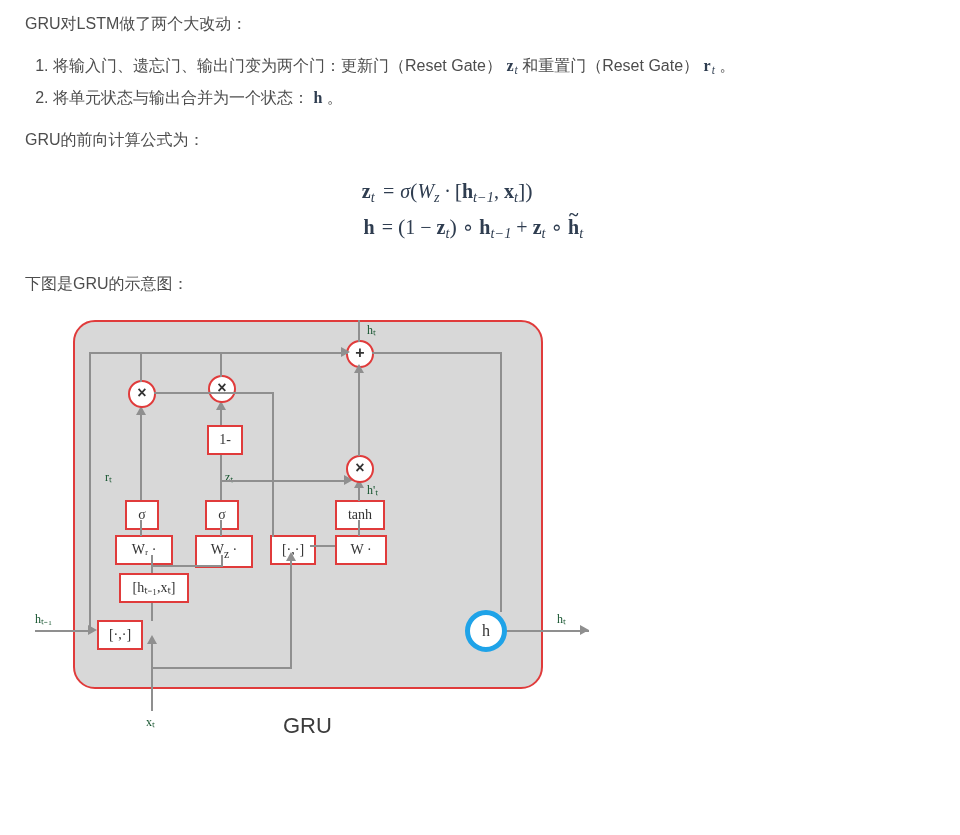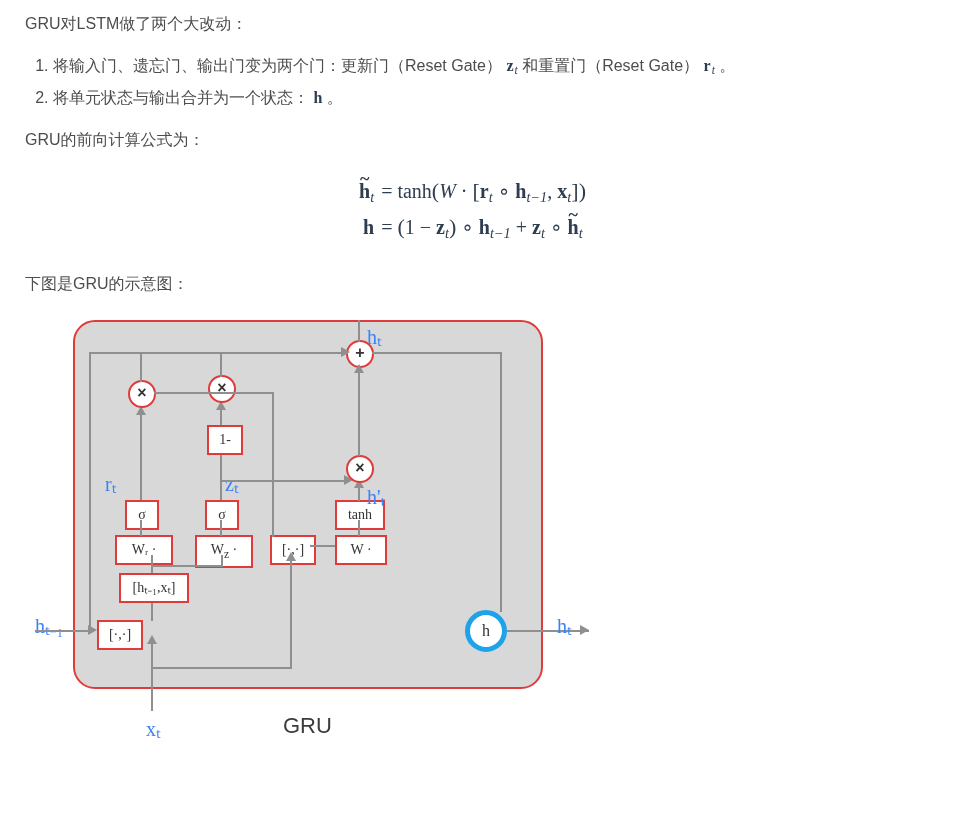--- a/index.html
+++ b/index.html
@@ -127,22 +127,22 @@
     border-radius: 50%;
     text-align: center;
     line-height: 32px;
     font-size: 16px;
     color: #333;
     font-family: "Times New Roman", serif;
   }
   .diagram .lbl {
     position: absolute;
     font-family: "Times New Roman", Arial, serif;
-    font-size: 20px;
-    color: #3b82f6;
+    font-size: 12px;
+    color: #14532d;
     white-space: nowrap;
   }
   .diagram .title {
     position: absolute;
     font-family: Arial, sans-serif;
     font-size: 22px;
     color: #3c3c3c;
   }
 </style>
 </head>
@@ -162,23 +162,23 @@
     <span>将单元状态与输出合并为一个状态：</span>
     <span class="mathvar">h</span>
     <span>。</span>
   </li>
 </ol>
 
 <p>GRU的前向计算公式为：</p>
 
 <div class="equation-block">
   <div class="eq-row">
-    <span class="eq-l"><span class="tilde b">h</span><span class="sub">t</span>&nbsp;</span>
+    <span class="eq-l"><span class="b">z</span><span class="sub">t</span>&nbsp;</span>
     <span class="eq-r">
-      = tanh<span class="lbr">(</span><span class="it">W</span> · <span class="lbr">[</span><span class="b">r</span><span class="sub">t</span> ∘ <span class="b">h</span><span class="sub">t−1</span>, <span class="b">x</span><span class="sub">t</span><span class="rbr">]</span><span class="rbr">)</span>
+      <span class="it">= σ</span><span class="lbr">(</span><span class="it">W</span><span class="sub">z</span><span class="it"> · </span><span class="lbr">[</span><span class="b">h</span><span class="sub">t−1</span>, <span class="b">x</span><span class="sub">t</span><span class="rbr">]</span><span class="rbr">)</span>
     </span>
   </div>
   <div class="eq-row">
     <span class="eq-l"><span class="b">h</span>&nbsp;</span>
     <span class="eq-r">
       = <span class="lbr">(</span>1 − <span class="b">z</span><span class="sub">t</span><span class="rbr">)</span> ∘ <span class="b">h</span><span class="sub">t−1</span> + <span class="b">z</span><span class="sub">t</span> ∘ <span class="tilde b">h</span><span class="sub">t</span>
     </span>
   </div>
 </div>
 

